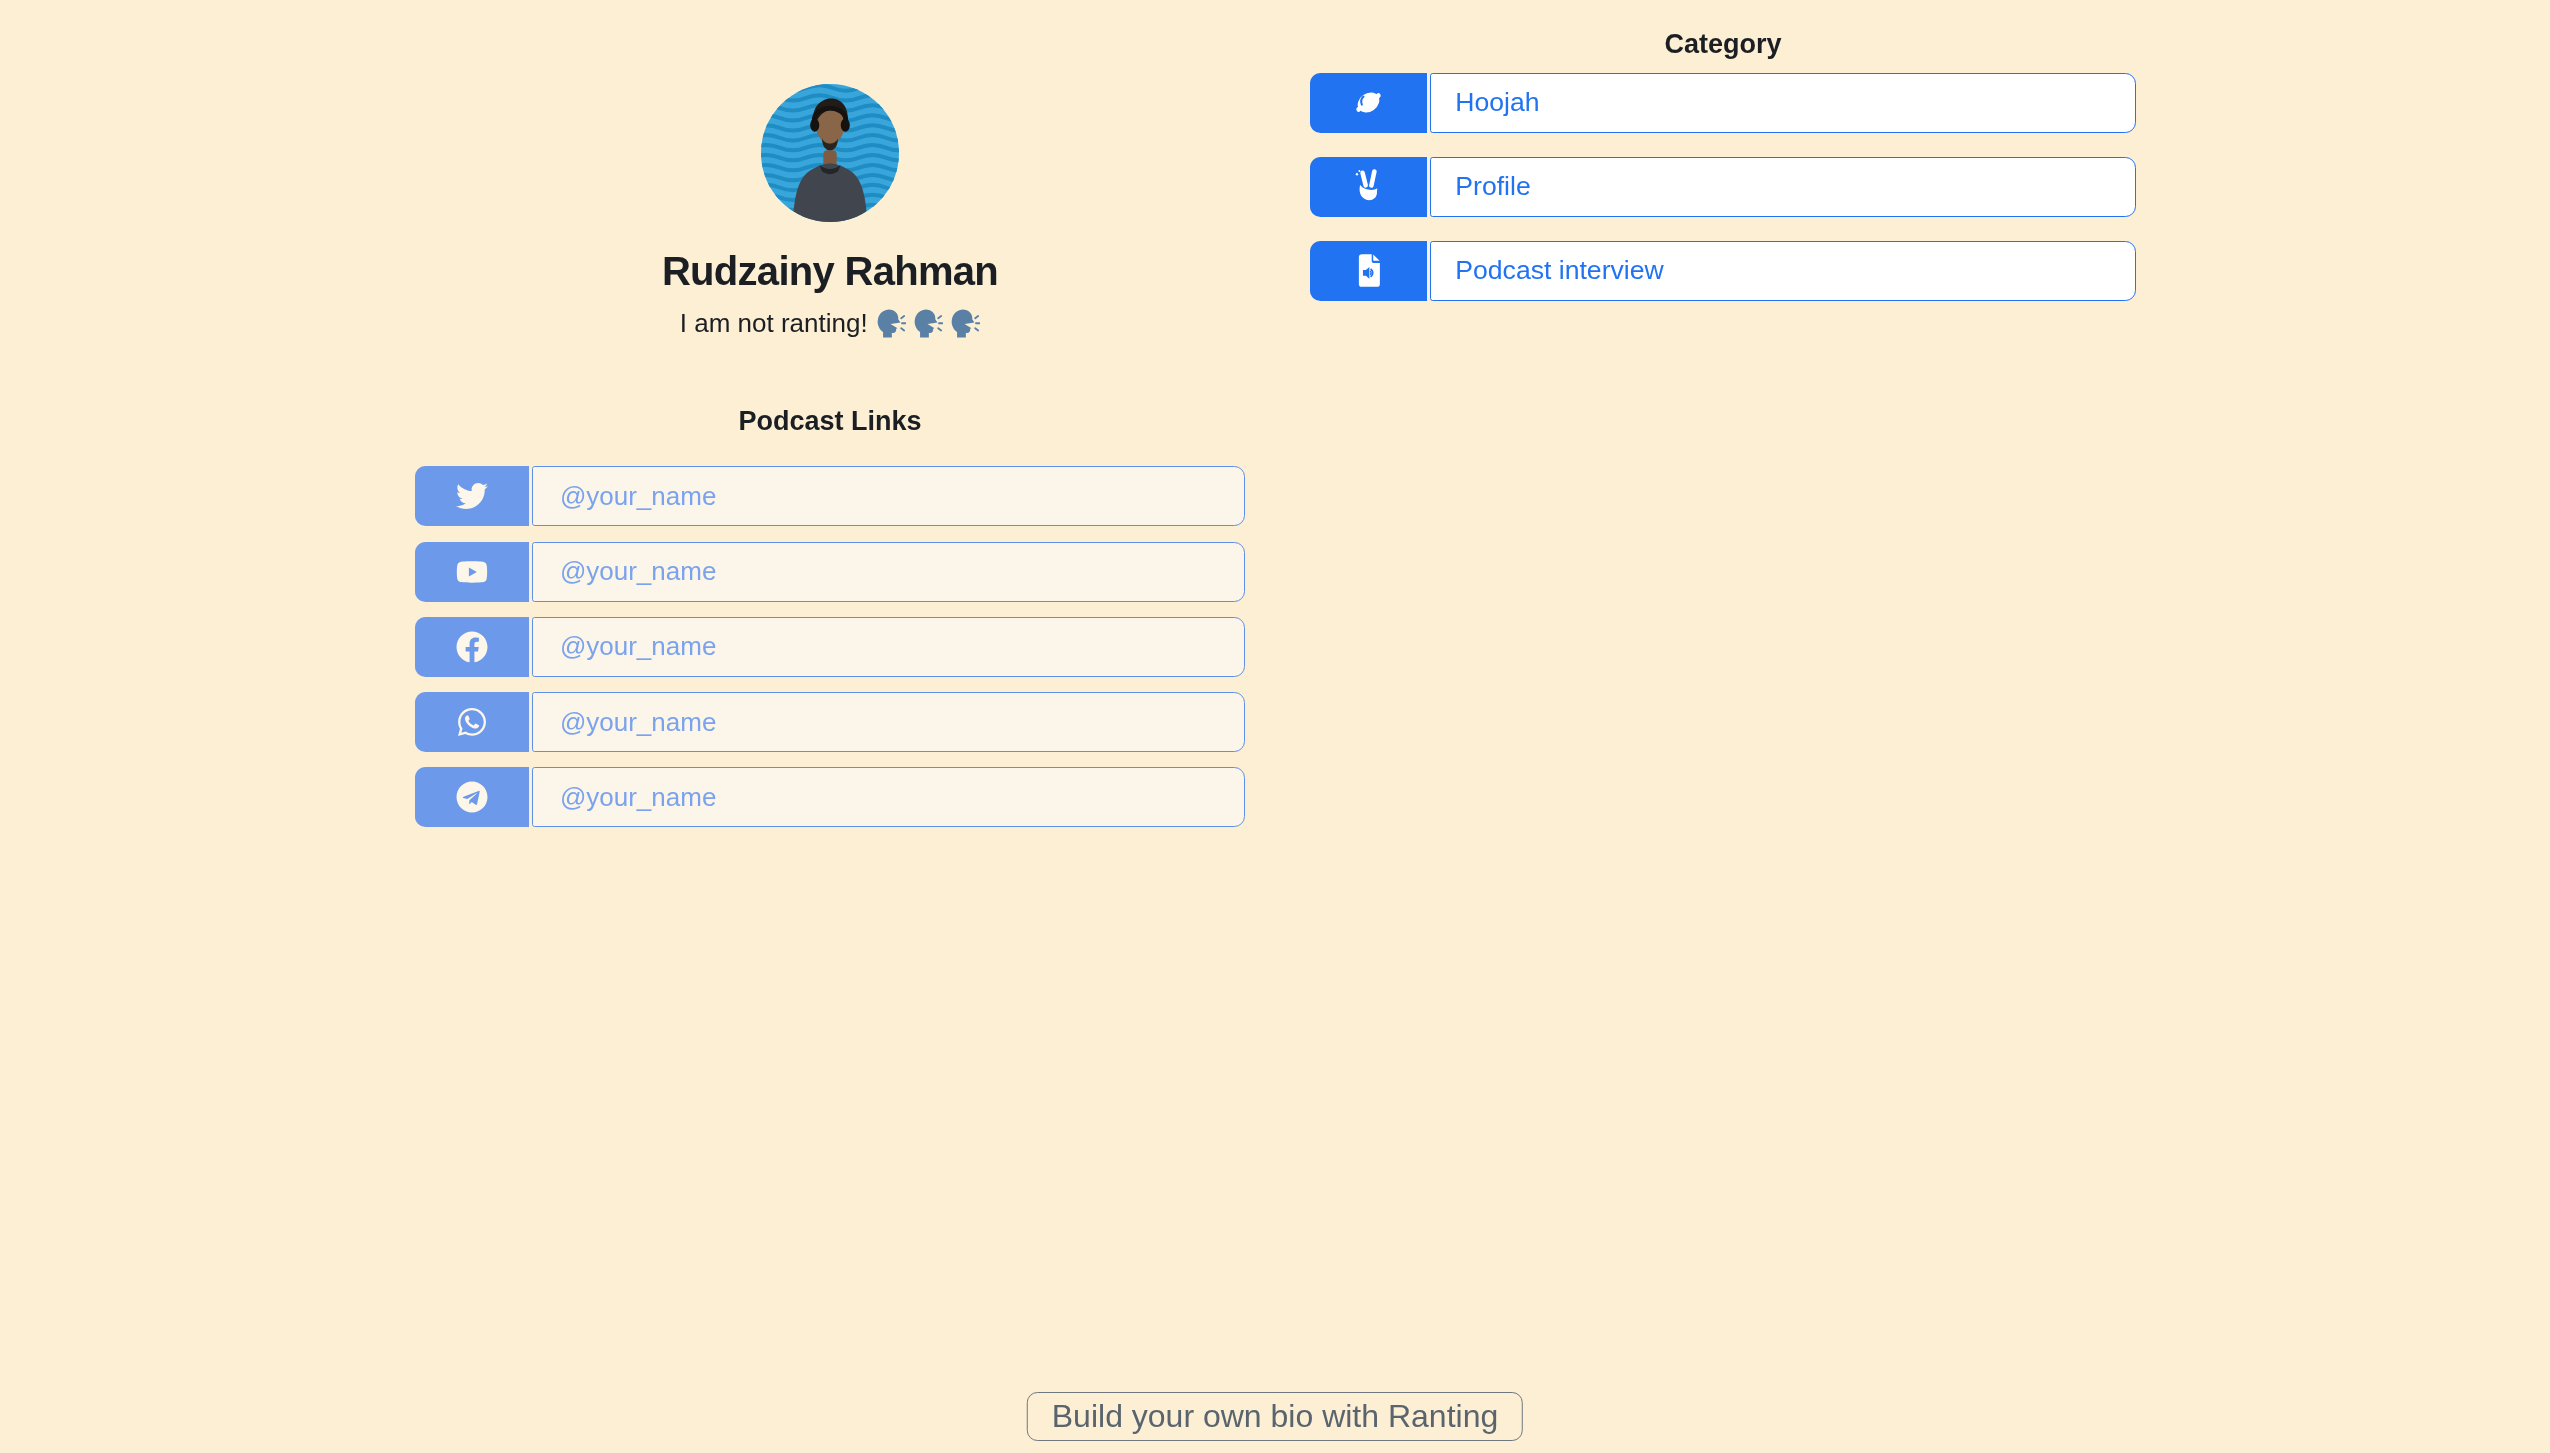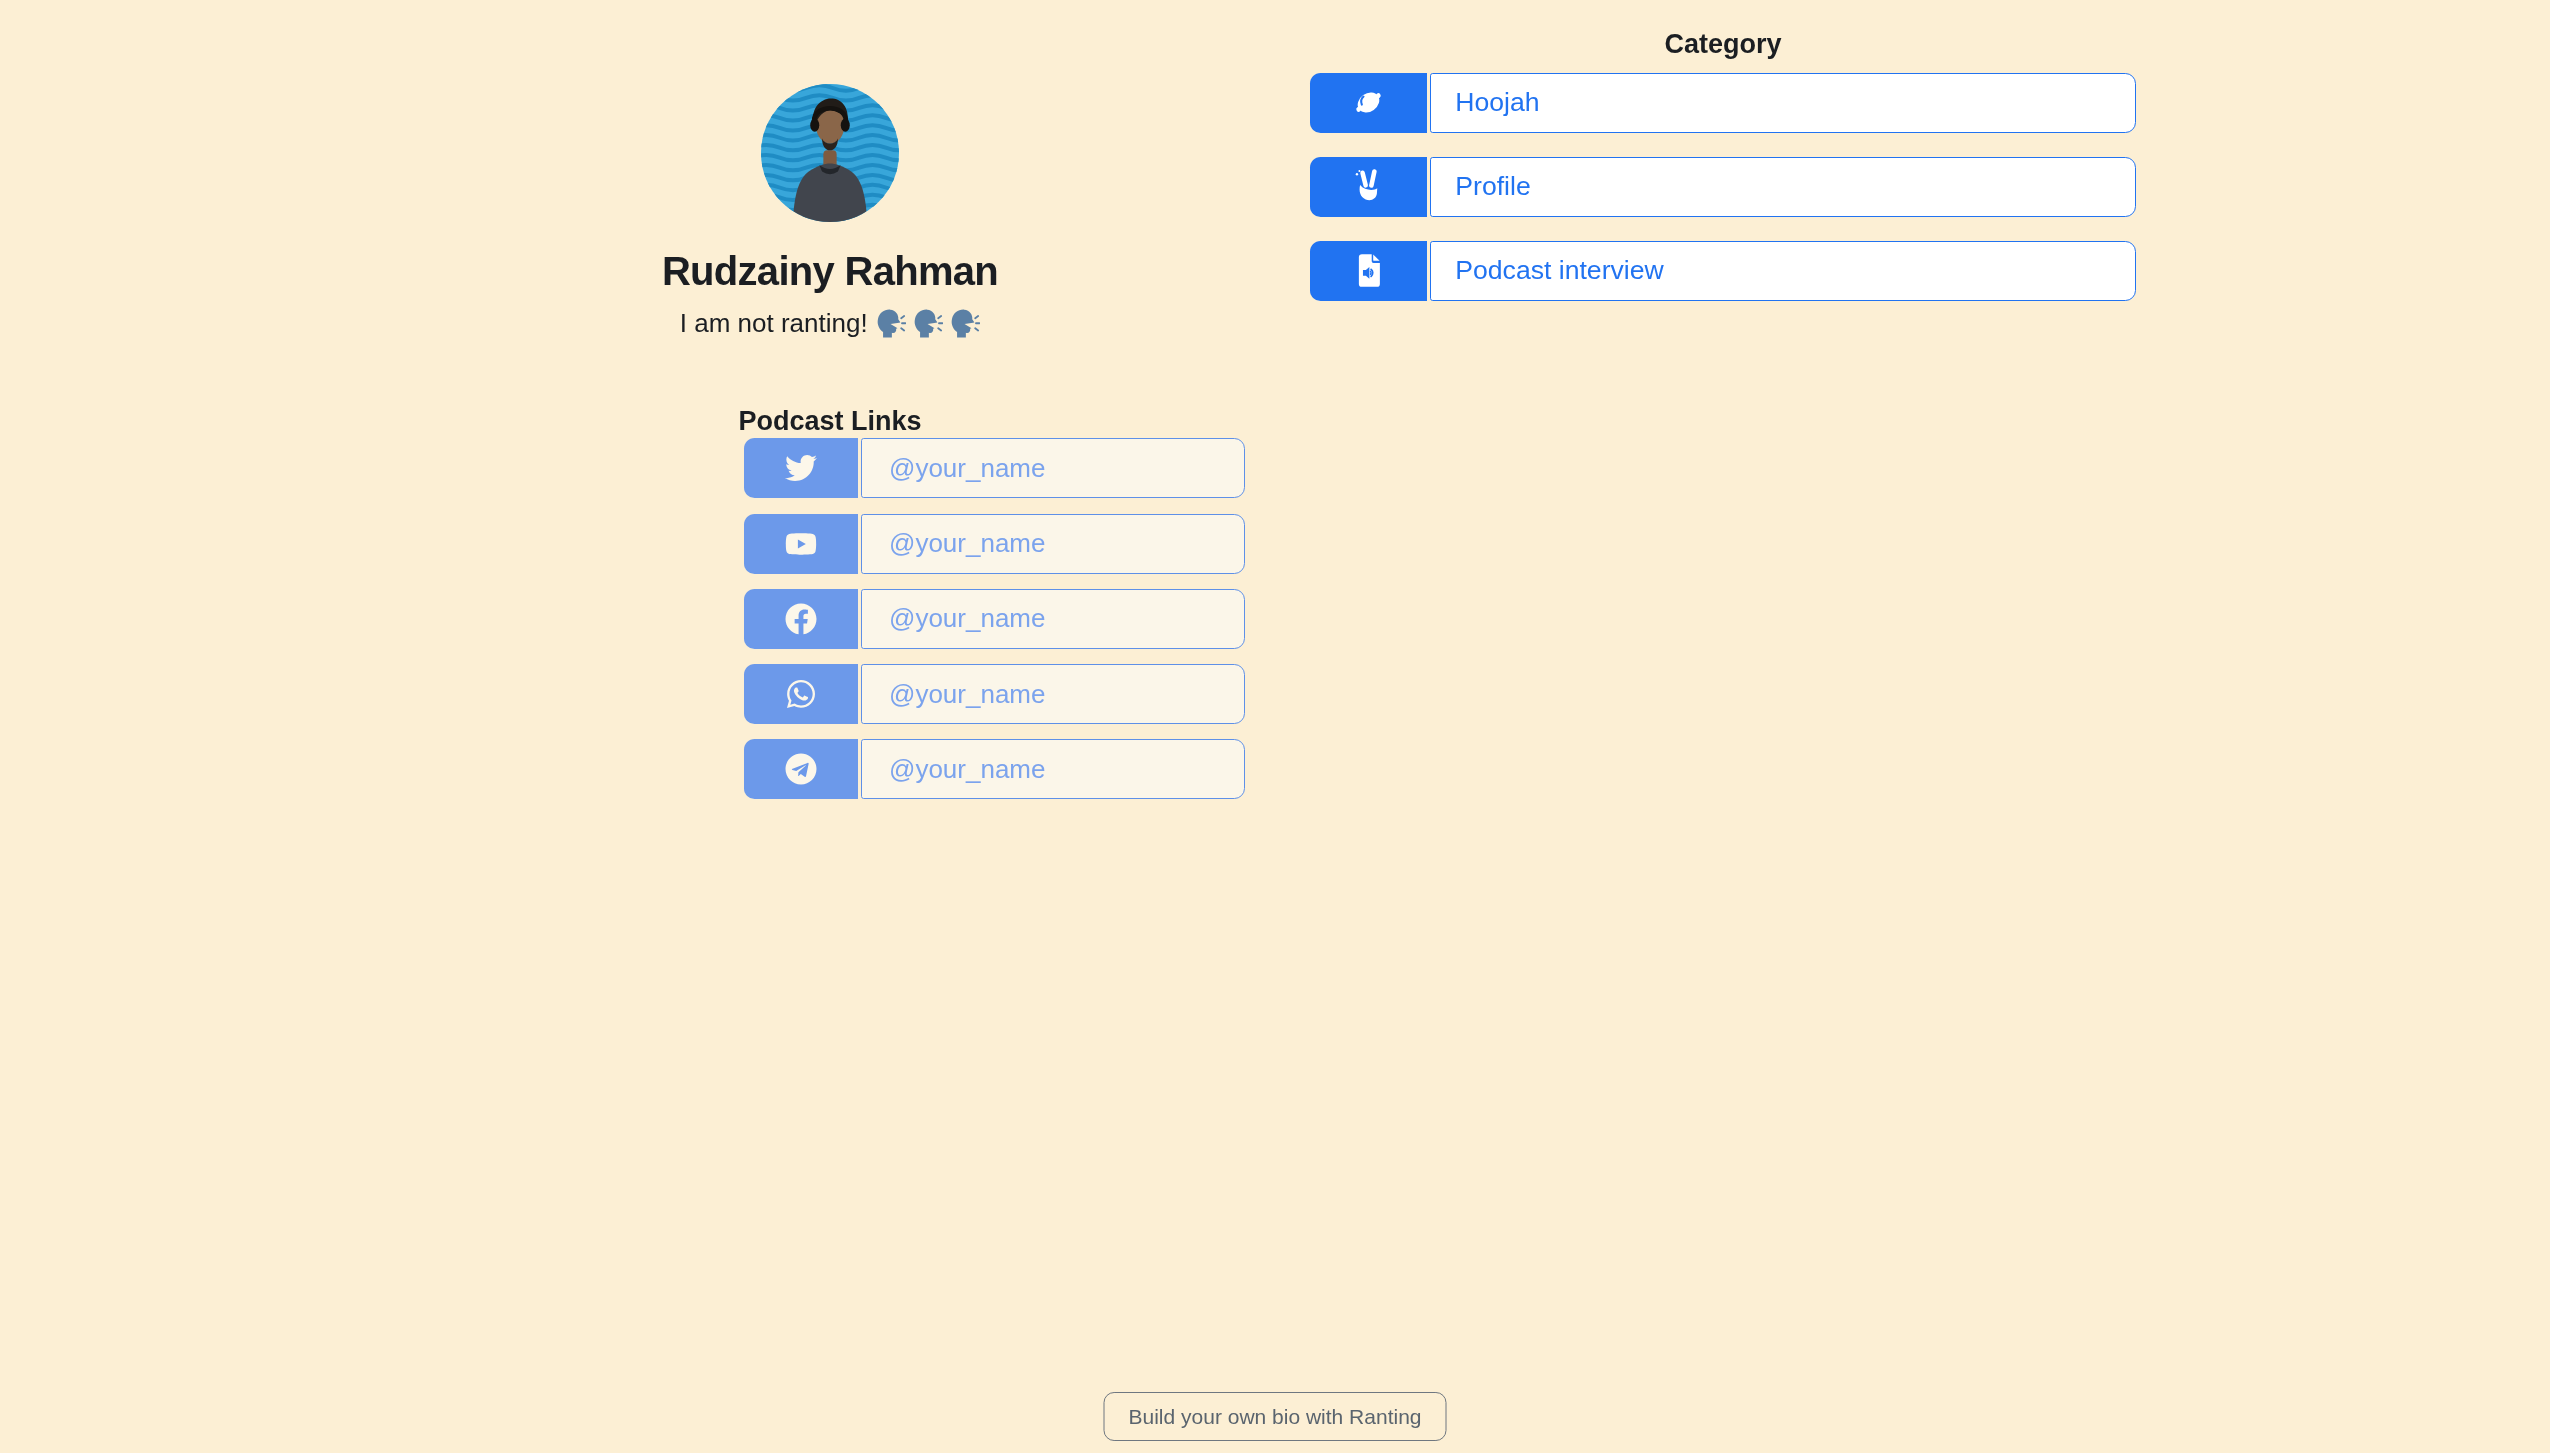--- a/index.html
+++ b/index.html
@@ -30,34 +30,34 @@
   .name{margin:27px 0 0;font-size:40px;line-height:45px;font-weight:700;color:var(--text-dark);text-align:center;letter-spacing:-0.7px;}
 
   .tagline{margin-top:13.3px;display:flex;align-items:center;justify-content:center;gap:6px;font-size:26px;line-height:32px;color:var(--text-dark);}
   .tagline .heads{display:inline-flex;align-items:center;gap:5.3px;}
   .head-ico{width:32px;height:32px;}
 
   .section-heading{margin:0;font-size:27px;line-height:32px;font-weight:700;color:var(--text-dark);text-align:center;}
   .social-heading{margin-top:66px;}
   .category-heading{margin-top:28px;}
 
-  .social-list{margin-top:1px;display:flex;flex-direction:column;gap:15.3px;align-items:flex-end;}
+  .social-list{margin-top:29px;display:flex;flex-direction:column;gap:15.3px;}
   .social-row{display:flex;height:60px;}
   .row-icon{width:114px;flex:0 0 114px;background:var(--soft-blue);border-radius:10.6px 0 0 10.6px;display:flex;align-items:center;justify-content:center;}
   .row-icon svg{width:32px;height:32px;}
   .row-input{flex:1;margin-left:3.3px;height:60px;background:var(--field-bg);border:1.3px solid var(--field-border);border-radius:2.7px 10.6px 10.6px 2.7px;font-family:"Liberation Sans",sans-serif;font-size:26px;color:var(--text-dark);padding:0 20px 0 26.6px;outline:none;}
   .row-input::placeholder{color:var(--placeholder-blue);opacity:1;}
 
   .cat-list{margin-top:12.6px;display:flex;flex-direction:column;gap:24px;}
   .cat-row{display:flex;height:60px;cursor:pointer;text-decoration:none;}
   .cat-icon{width:117px;flex:0 0 117px;background:var(--accent-blue);border-radius:10.6px 0 0 10.6px;display:flex;align-items:center;justify-content:center;}
   .cat-icon svg{width:35px;height:35px;}
   .cat-field{flex:1;margin-left:3.3px;background:var(--category-field-bg);border:1.3px solid var(--accent-blue);border-radius:2.7px 10.6px 10.6px 2.7px;display:flex;align-items:center;padding-left:24px;font-size:26.6px;color:var(--accent-blue);}
 
-  .cta{position:absolute;left:50%;top:1392px;transform:translateX(-50%);height:49px;padding:0 24px;background:transparent;border:1.3px solid var(--cta-border-gray);border-radius:10.6px;font-family:"Liberation Sans",sans-serif;font-size:21px;color:var(--cta-gray);white-space:nowrap;cursor:pointer;}
+  .cta{position:absolute;left:50%;top:1392px;transform:translateX(-50%);height:49px;padding:0 24px;background:transparent;border:1.3px solid var(--cta-border-gray);border-radius:10.6px;font-family:"Liberation Sans",sans-serif;font-size:32px;color:var(--cta-gray);white-space:nowrap;cursor:pointer;}
 
   .social-glyph{fill:var(--icon-glyph-cream);}
   .cat-glyph{fill:#FFFFFF;}
 </style>
 </head>
 <body>
 
 <div class="page">
 
   <div class="left-col">

